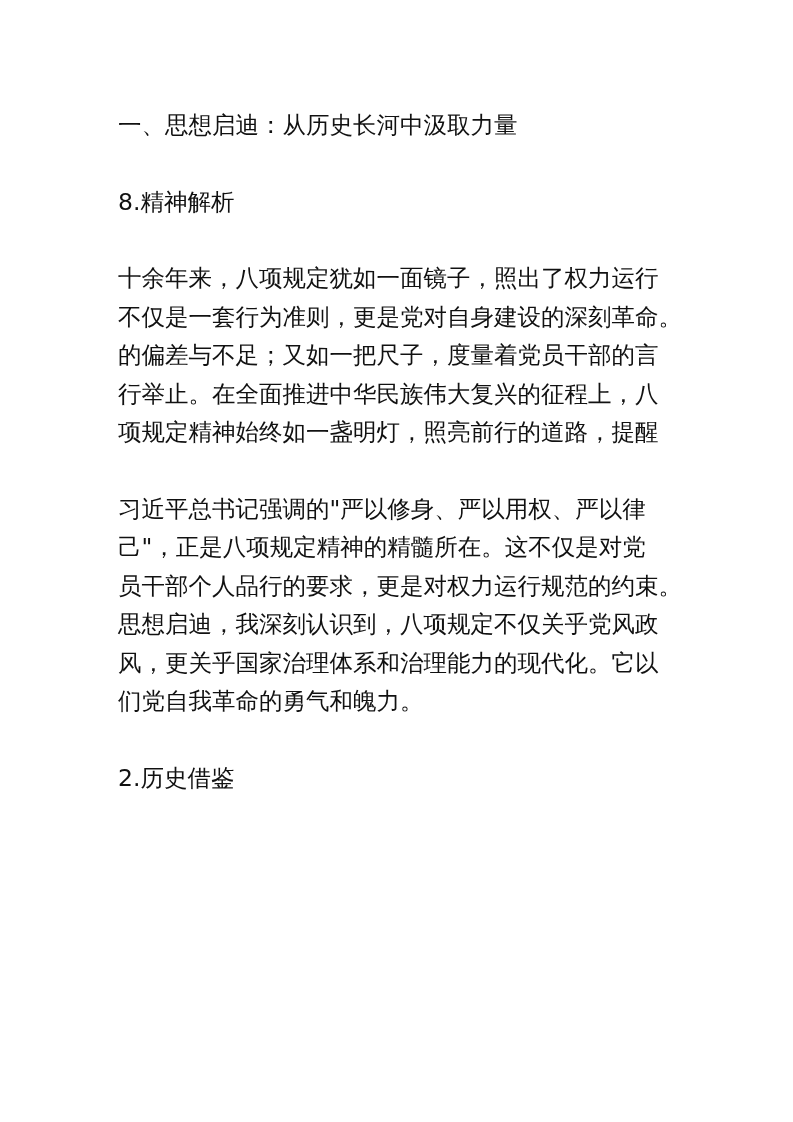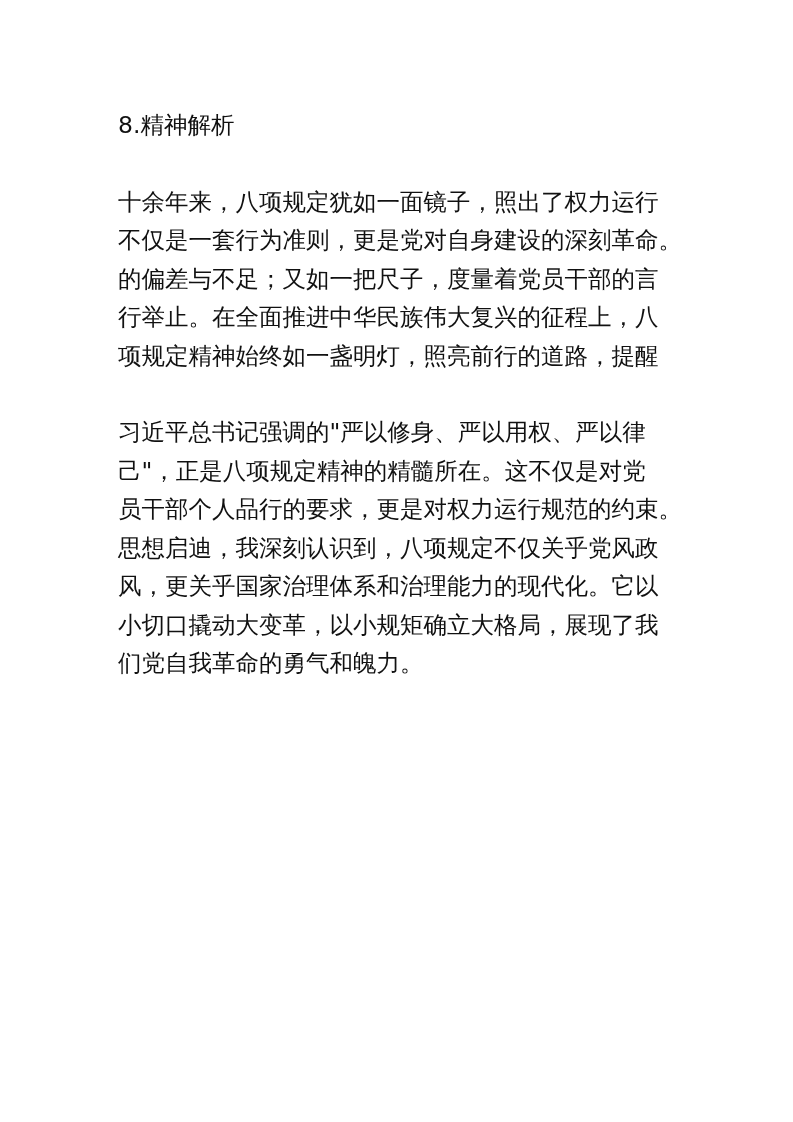--- a/index.html
+++ b/index.html
@@ -7,33 +7,34 @@
          font-family: "DejaVu Sans", "Liberation Sans", sans-serif; color: #111111; }
   .page { position: absolute; left: 118px; top: 106px; width: 570px; }
   .line { font-size: 23.5px; line-height: 38.5px; white-space: nowrap; letter-spacing: 0px; }
   .heading { margin-bottom: 38px; }
   .para { margin-bottom: 38px; }
 </style>
 </head>
 <body>
 
 <div class="page">
+  <div class="line heading">一、思想启迪：从历史长河中汲取力量</div>
   <div class="line heading">8.精神解析</div>
 
   <div class="para">
     <div class="line">十余年来，八项规定犹如一面镜子，照出了权力运行</div>
     <div class="line">不仅是一套行为准则，更是党对自身建设的深刻革命。</div>
     <div class="line">的偏差与不足；又如一把尺子，度量着党员干部的言</div>
     <div class="line">行举止。在全面推进中华民族伟大复兴的征程上，八</div>
     <div class="line">项规定精神始终如一盏明灯，照亮前行的道路，提醒</div>
   </div>
 
   <div class="para">
     <div class="line">习近平总书记强调的"严以修身、严以用权、严以律</div>
     <div class="line">己"，正是八项规定精神的精髓所在。这不仅是对党</div>
     <div class="line">员干部个人品行的要求，更是对权力运行规范的约束。</div>
     <div class="line">思想启迪，我深刻认识到，八项规定不仅关乎党风政</div>
     <div class="line">风，更关乎国家治理体系和治理能力的现代化。它以</div>
-    <div class="line">小切口撬动大变革，以小规矩确立大格局，展现了我</div>
     <div class="line">们党自我革命的勇气和魄力。</div>
   </div>
 
+  <div class="line">2.历史借鉴</div>
 </div>
 
 </body></html>

